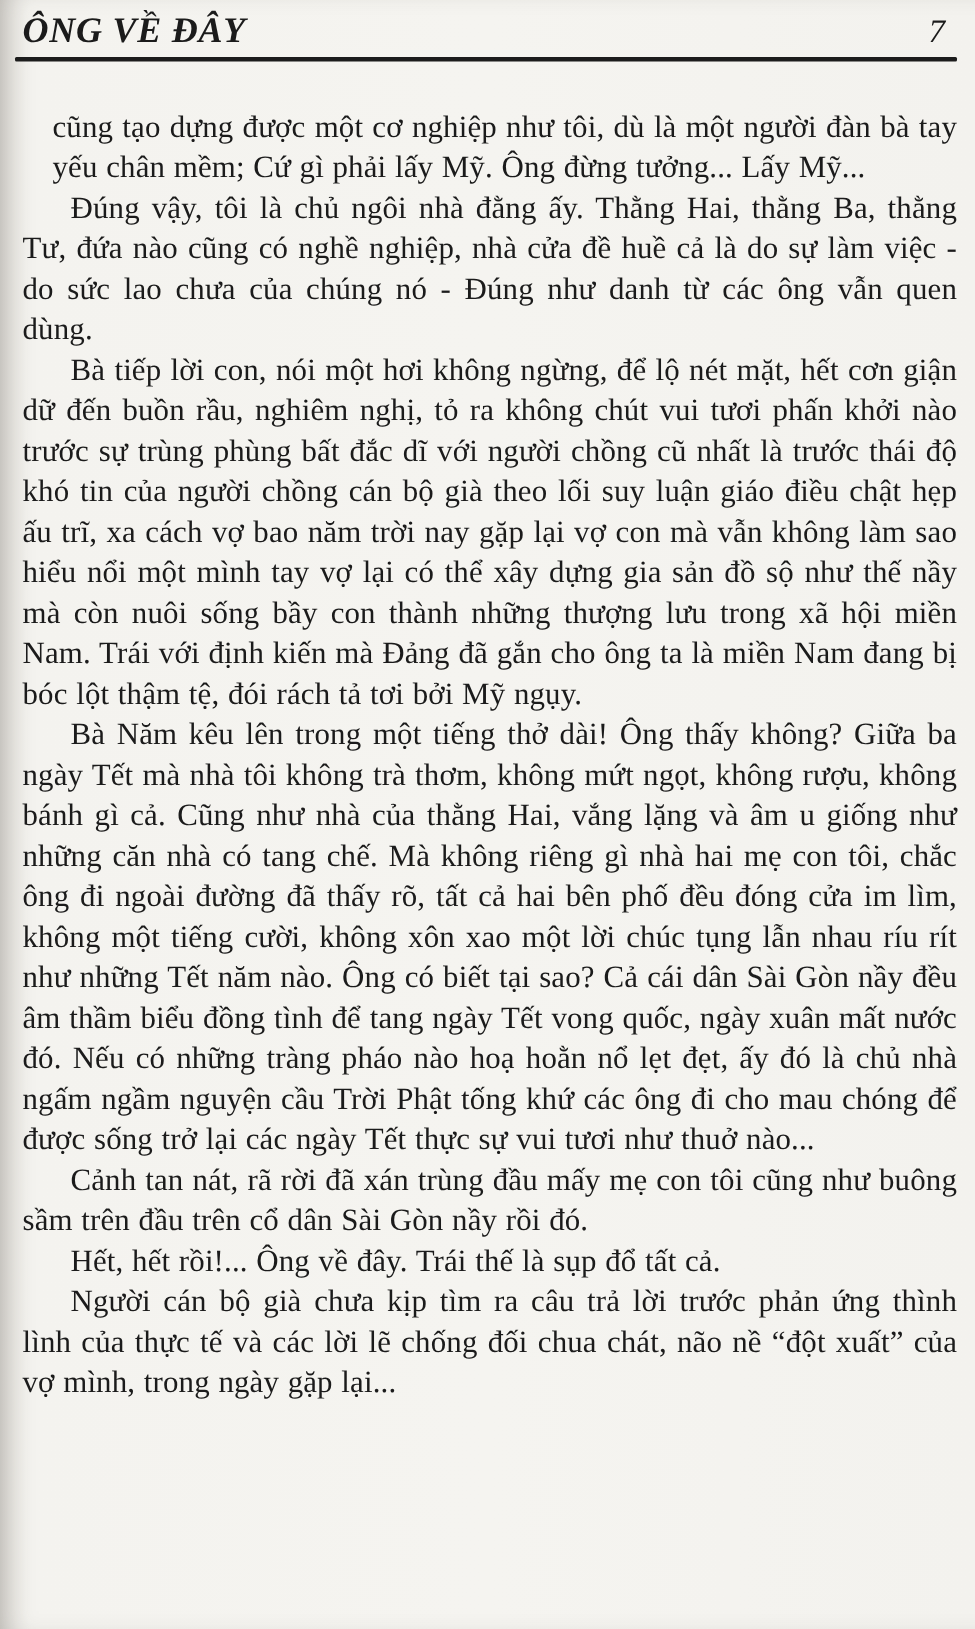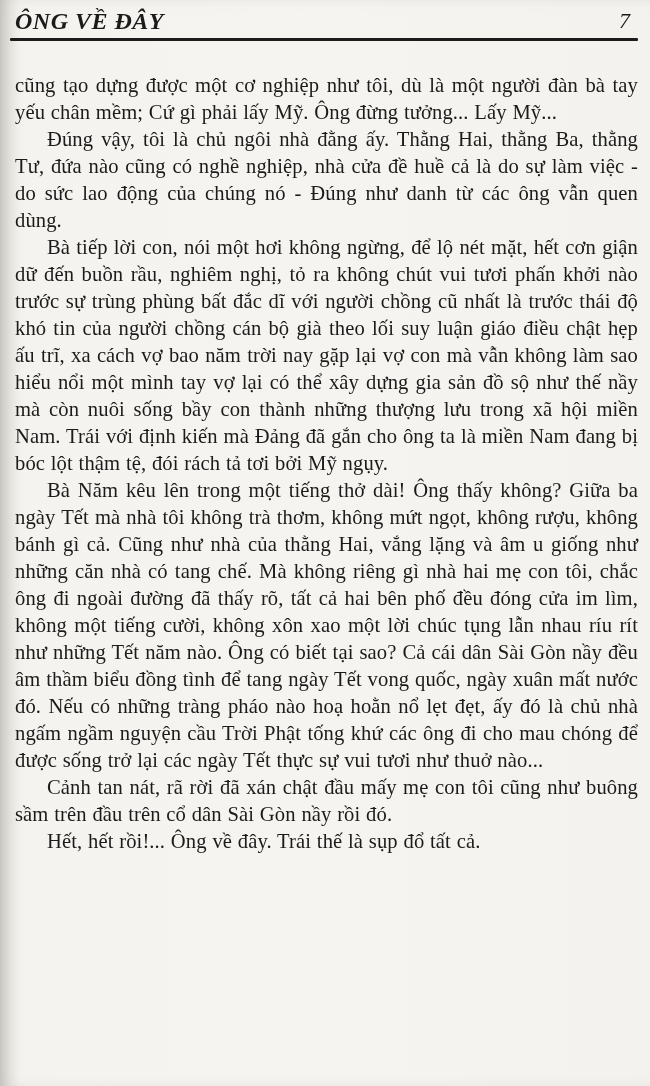--- a/index.html
+++ b/index.html
@@ -52,32 +52,34 @@
     margin: 0;
     font-size: 20.6px;
     line-height: 27px;
     text-align: justify;
     text-indent: 32px;
     letter-spacing: 0.1px;
     word-spacing: 0.5px;
   }
   .body-text p.no-indent {
     text-indent: 0;
+    margin-left: 20px;
   }
 </style>
 </head>
 <body>
 
 <div class="page">
   <div class="header-row">
     <span class="running-title">ÔNG VỀ ĐÂY</span>
     <span class="page-number">7</span>
   </div>
   <div class="header-rule"></div>
   <div class="body-text">
     <p class="no-indent">cũng tạo dựng được một cơ nghiệp như tôi, dù là một người đàn bà tay yếu chân mềm; Cứ gì phải lấy Mỹ. Ông đừng tưởng... Lấy Mỹ...</p>
-    <p>Đúng vậy, tôi là chủ ngôi nhà đằng ấy. Thằng Hai, thằng Ba, thằng Tư, đứa nào cũng có nghề nghiệp, nhà cửa đề huề cả là do sự làm việc - do sức lao động của chúng nó - Đúng như danh từ các ông vẫn quen dùng.</p>
+    <p>Đúng vậy, tôi là chủ ngôi nhà đằng ấy. Thằng Hai, thằng Ba, thằng Tư, đứa nào cũng có nghề nghiệp, nhà cửa đề huề cả là do sự làm việc - do sức lao chưa của chúng nó - Đúng như danh từ các ông vẫn quen dùng.</p>
     <p>Bà tiếp lời con, nói một hơi không ngừng, để lộ nét mặt, hết cơn giận dữ đến buồn rầu, nghiêm nghị, tỏ ra không chút vui tươi phấn khởi nào trước sự trùng phùng bất đắc dĩ với người chồng cũ nhất là trước thái độ khó tin của người chồng cán bộ già theo lối suy luận giáo điều chật hẹp ấu trĩ, xa cách vợ bao năm trời nay gặp lại vợ con mà vẫn không làm sao hiểu nổi một mình tay vợ lại có thể xây dựng gia sản đồ sộ như thế nầy mà còn nuôi sống bầy con thành những thượng lưu trong xã hội miền Nam. Trái với định kiến mà Đảng đã gắn cho ông ta là miền Nam đang bị bóc lột thậm tệ, đói rách tả tơi bởi Mỹ ngụy.</p>
     <p>Bà Năm kêu lên trong một tiếng thở dài! Ông thấy không? Giữa ba ngày Tết mà nhà tôi không trà thơm, không mứt ngọt, không rượu, không bánh gì cả. Cũng như nhà của thằng Hai, vắng lặng và âm u giống như những căn nhà có tang chế. Mà không riêng gì nhà hai mẹ con tôi, chắc ông đi ngoài đường đã thấy rõ, tất cả hai bên phố đều đóng cửa im lìm, không một tiếng cười, không xôn xao một lời chúc tụng lẫn nhau ríu rít như những Tết năm nào. Ông có biết tại sao? Cả cái dân Sài Gòn nầy đều âm thầm biểu đồng tình để tang ngày Tết vong quốc, ngày xuân mất nước đó. Nếu có những tràng pháo nào hoạ hoằn nổ lẹt đẹt, ấy đó là chủ nhà ngấm ngầm nguyện cầu Trời Phật tống khứ các ông đi cho mau chóng để được sống trở lại các ngày Tết thực sự vui tươi như thuở nào...</p>
-    <p>Cảnh tan nát, rã rời đã xán chật đầu mấy mẹ con tôi cũng như buông sầm trên đầu trên cổ dân Sài Gòn nầy rồi đó.</p>
+    <p>Cảnh tan nát, rã rời đã xán trùng đầu mấy mẹ con tôi cũng như buông sầm trên đầu trên cổ dân Sài Gòn nầy rồi đó.</p>
     <p>Hết, hết rồi!... Ông về đây. Trái thế là sụp đổ tất cả.</p>
+    <p>Người cán bộ già chưa kịp tìm ra câu trả lời trước phản ứng thình lình của thực tế và các lời lẽ chống đối chua chát, não nề “đột xuất” của vợ mình, trong ngày gặp lại...</p>
   </div>
 </div>
 
 </body></html>

